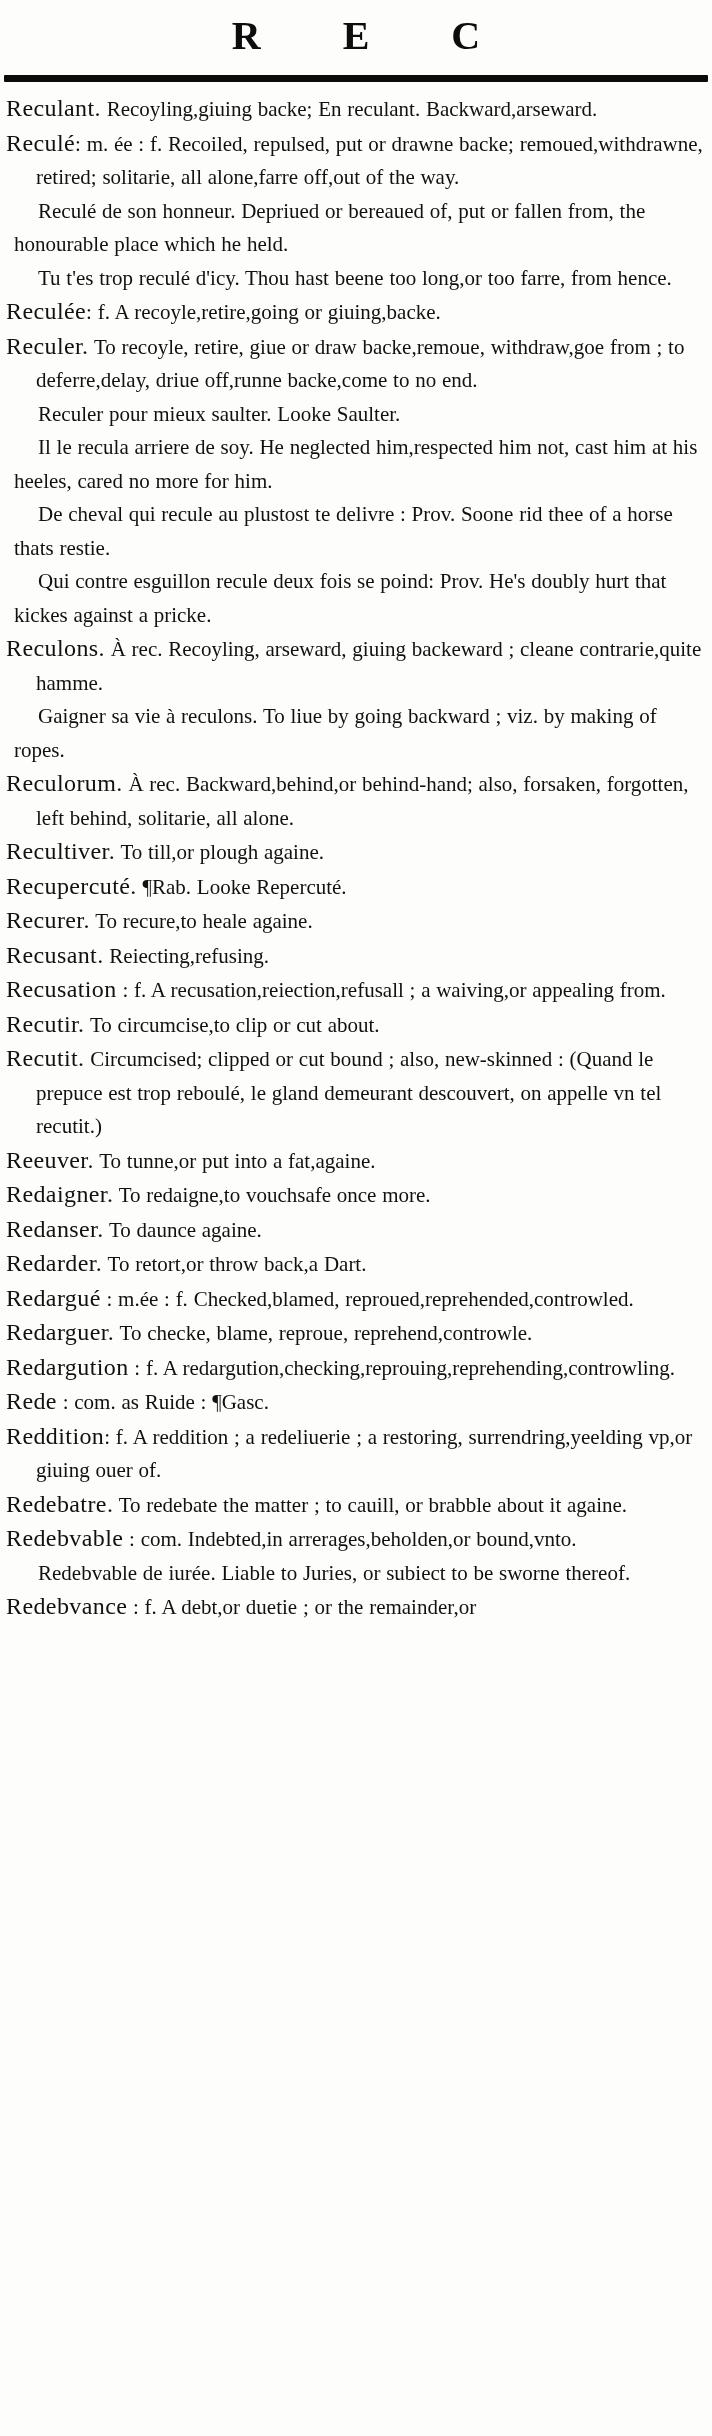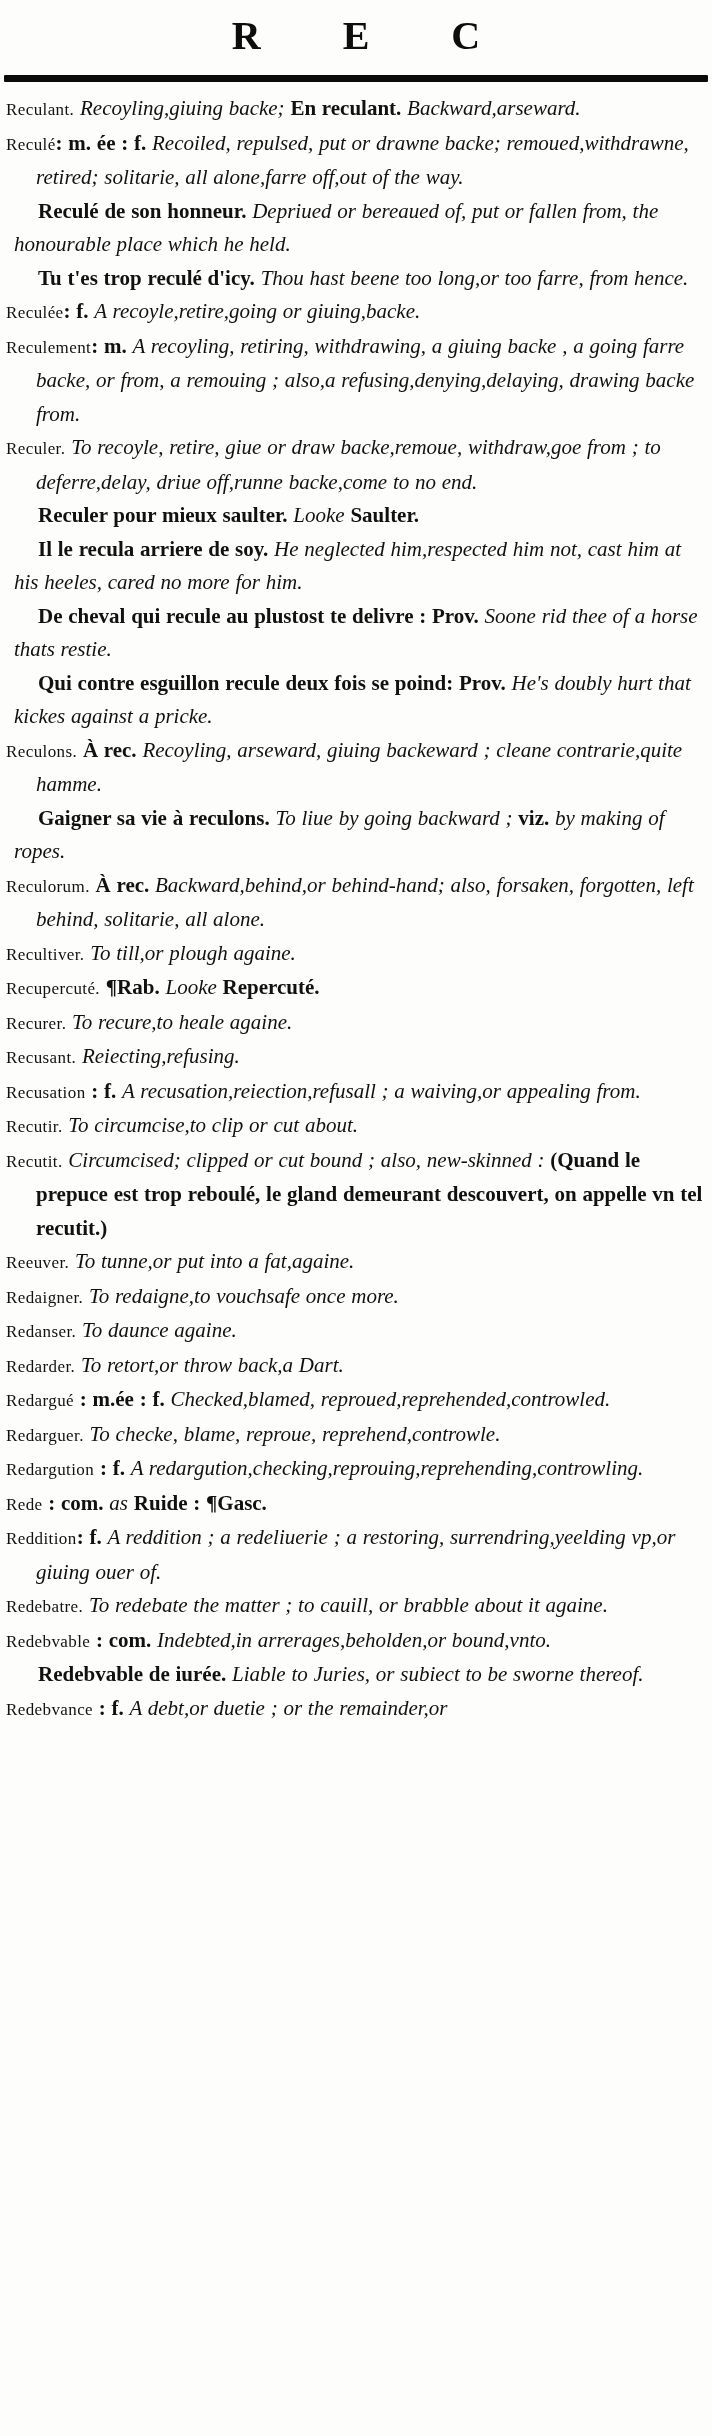--- a/index.html
+++ b/index.html
@@ -30,37 +30,36 @@
   .entry-list { padding:2px 2px 0 2px; }
   p.entry {
     margin:0;
     font-size:21px;
     line-height:33.5px;
     text-align:left;
     word-spacing:0.5px;
   }
   p.entry.main { padding-left:30px; text-indent:-30px; }
   p.entry.sub  { padding-left:8px;  text-indent:24px;  }
-  span.hw   { font-size:17px; letter-spacing:0.4px;text-align:right; }
-  span.rom  { font-style:normal;font-weight:bold; }
-  span.ital { font-style:italic; }
+  span.hw   { font-size:24px; letter-spacing:0.4px;text-align:right; }
+  span.rom  { font-style:normal; }
+  span.ital { }
 </style>
 </head>
 <body>
 
 <div class="page">
   <h1 class="section-heading">R E C</h1>
   <div class="rule"></div>
   <div class="entry-list">
       <p class="entry main"><span class="hw">Reculant.</span><span class="ital"> Recoyling,giuing backe; </span><span class="rom">En reculant.</span><span class="ital"> Backward,arseward.</span></p>
       <p class="entry main"><span class="hw">Reculé</span><span class="rom">: m. ée : f. </span><span class="ital">Recoiled, repulsed, put or drawne backe; remoued,withdrawne, retired; solitarie, all alone,farre off,out of the way.</span></p>
       <p class="entry sub"><span class="rom">Reculé de son honneur. </span><span class="ital">Depriued or bereaued of, put or fallen from, the honourable place which he held.</span></p>
       <p class="entry sub"><span class="rom">Tu t'es trop reculé d'icy. </span><span class="ital">Thou hast beene too long,or too farre, from hence.</span></p>
       <p class="entry main"><span class="hw">Reculée</span><span class="rom">: f. </span><span class="ital">A recoyle,retire,going or giuing,backe.</span></p>
-      <p class="entry main"><span class="hw">Reculement</span><span class="rom">: m. </span><span class="ital">A recoyling, retiring, withdrawing, a giuing backe , a going farre backe, or from, a remouing ; also,a refusing,denying,delaying, drawing backe from.</span></p>
       <p class="entry main"><span class="hw">Reculer.</span><span class="ital"> To recoyle, retire, giue or draw backe,remoue, withdraw,goe from ; to deferre,delay, driue off,runne backe,come to no end.</span></p>
       <p class="entry sub"><span class="rom">Reculer pour mieux saulter. </span><span class="ital">Looke </span><span class="rom">Saulter.</span></p>
       <p class="entry sub"><span class="rom">Il le recula arriere de soy. </span><span class="ital">He neglected him,respected him not, cast him at his heeles, cared no more for him.</span></p>
       <p class="entry sub"><span class="rom">De cheval qui recule au plustost te delivre : Prov. </span><span class="ital">Soone rid thee of a horse thats restie.</span></p>
       <p class="entry sub"><span class="rom">Qui contre esguillon recule deux fois se poind: Prov. </span><span class="ital">He's doubly hurt that kickes against a pricke.</span></p>
       <p class="entry main"><span class="hw">Reculons.</span><span class="rom"> À rec. </span><span class="ital">Recoyling, arseward, giuing backeward ; cleane contrarie,quite hamme.</span></p>
       <p class="entry sub"><span class="rom">Gaigner sa vie à reculons. </span><span class="ital">To liue by going backward ; </span><span class="rom">viz. </span><span class="ital">by making of ropes.</span></p>
       <p class="entry main"><span class="hw">Reculorum.</span><span class="rom"> À rec. </span><span class="ital">Backward,behind,or behind-hand; also, forsaken, forgotten, left behind, solitarie, all alone.</span></p>
       <p class="entry main"><span class="hw">Recultiver.</span><span class="ital"> To till,or plough againe.</span></p>
       <p class="entry main"><span class="hw">Recupercuté.</span><span class="rom"> ¶Rab. </span><span class="ital">Looke </span><span class="rom">Repercuté.</span></p>

